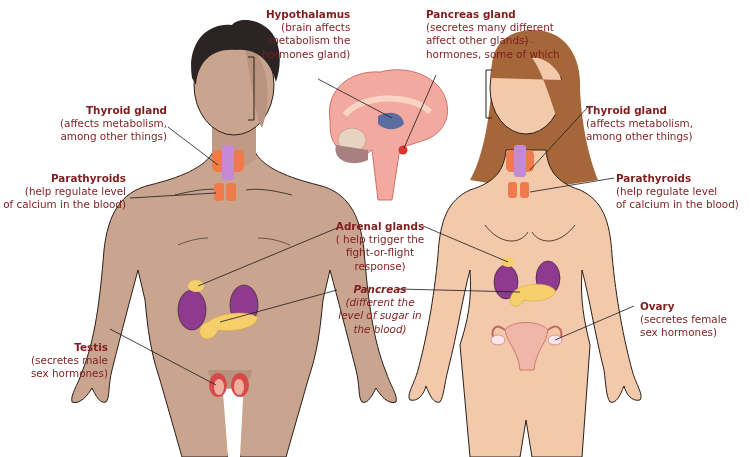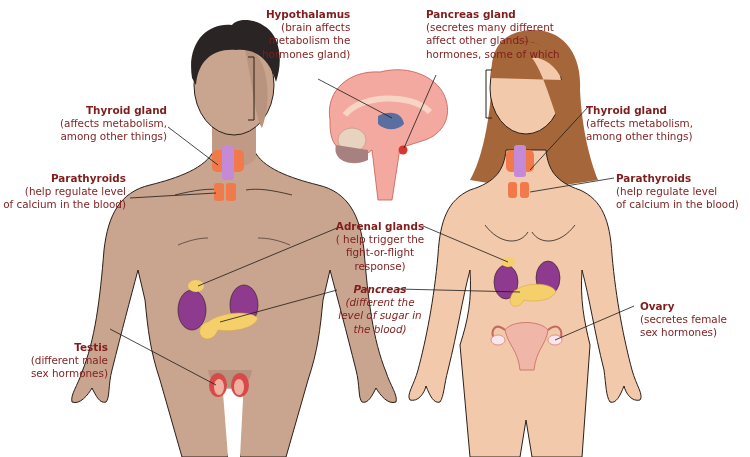--- a/index.html
+++ b/index.html
@@ -161,21 +161,21 @@
 
 <div class="lbl c" style="left:330px;top:283px;width:100px;font-style:italic;">
   <span class="t">Pancreas</span>
   <span class="d">(different the</span>
   <span class="d">level of sugar in</span>
   <span class="d">the blood)</span>
 </div>
 
 <div class="lbl r" style="left:10px;top:319px;width:98px;margin-top:22px;">
   <span class="t">Testis</span>
-  <span class="d">(different male</span>
+  <span class="d">(secretes male</span>
   <span class="d">sex hormones)</span>
 </div>
 
 <div class="lbl l" style="left:640px;top:300px;">
   <span class="t">Ovary</span>
   <span class="d">(secretes female</span>
   <span class="d">sex hormones)</span>
 </div>
 
 </div>

